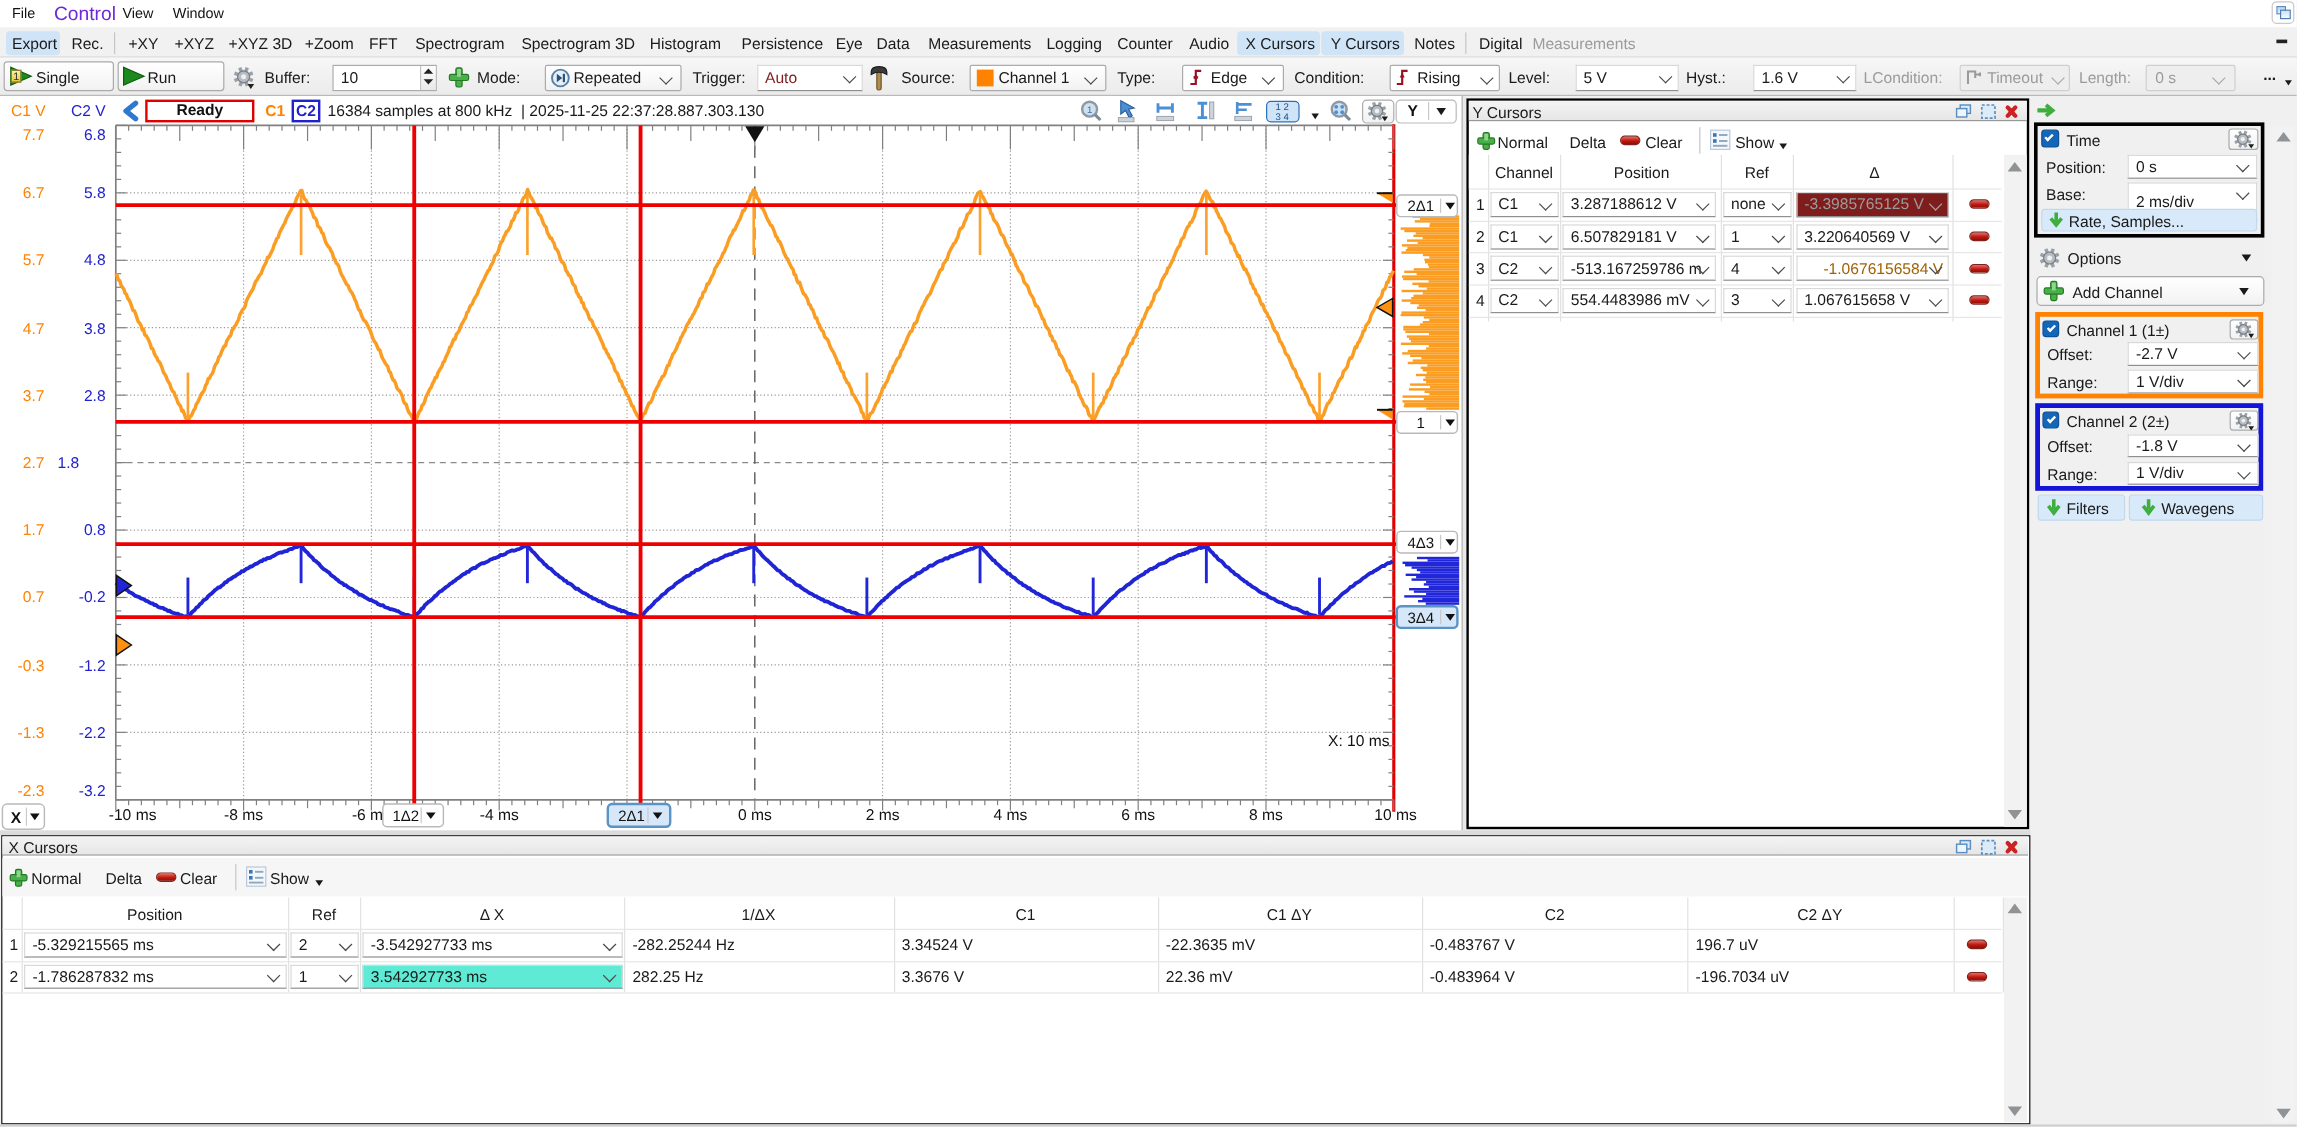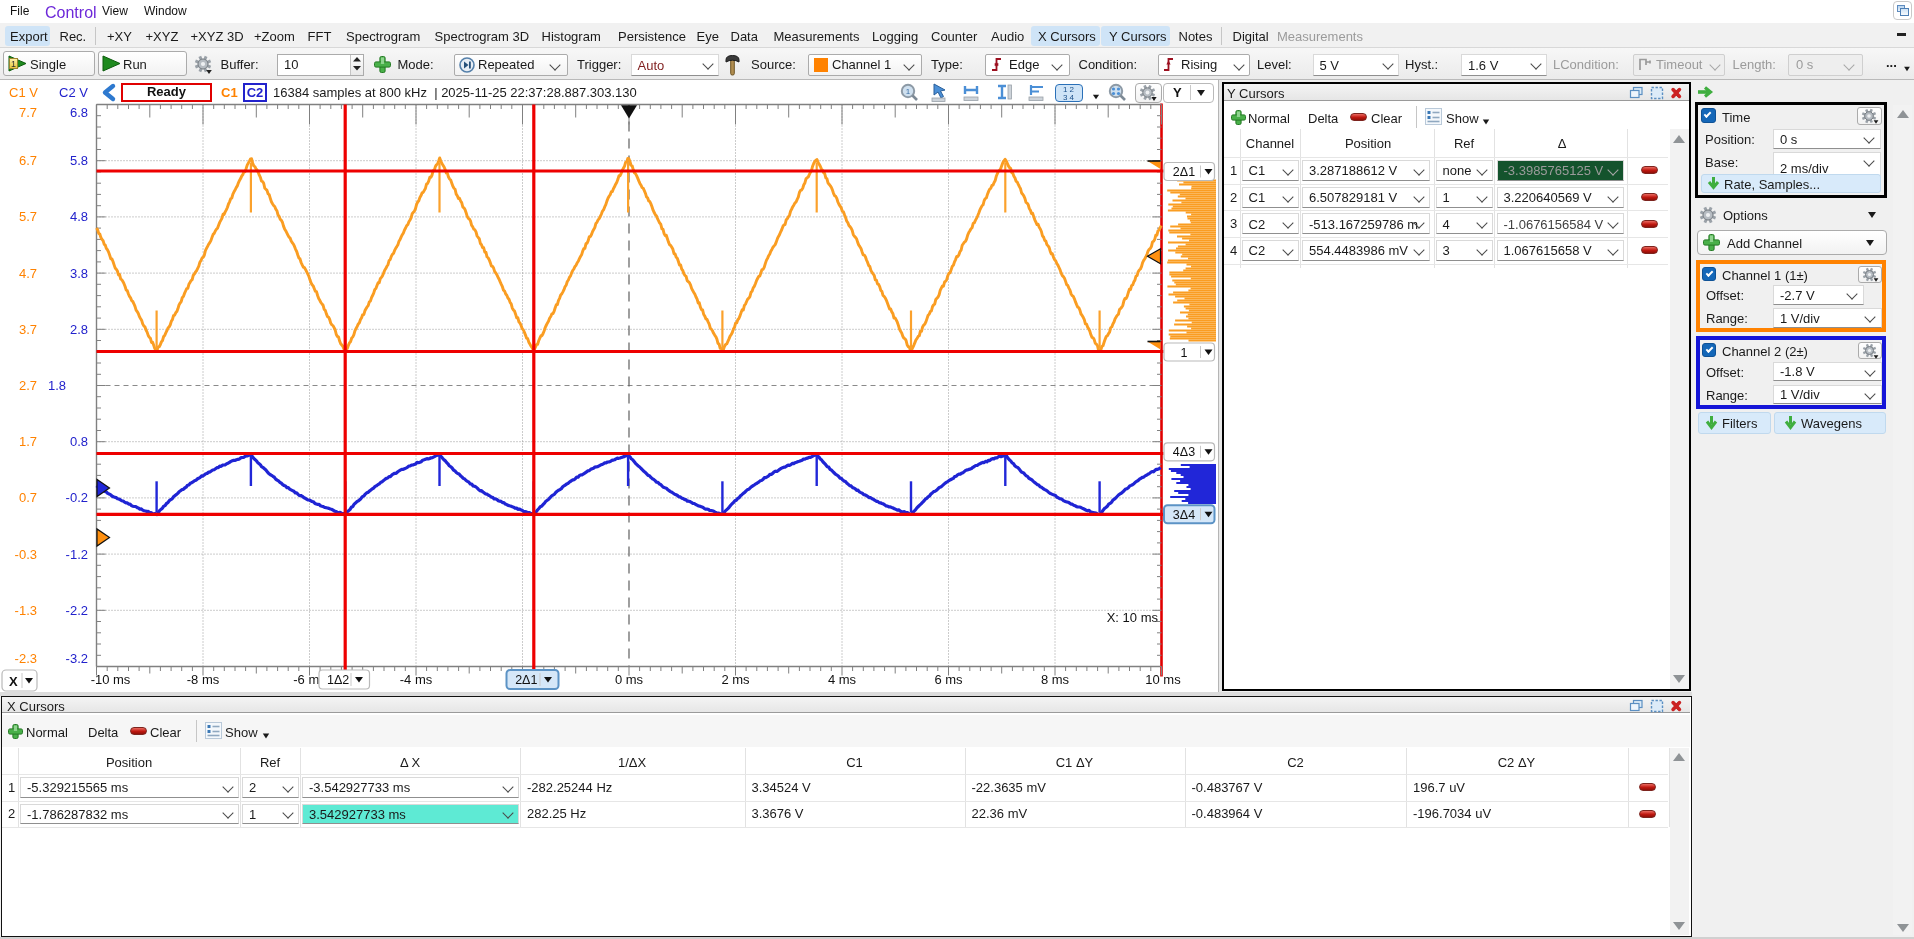--- a/index.html
+++ b/index.html
@@ -802,21 +802,21 @@
     <div class="chev " style="right:6px;top:5.0px"></div>
   </div>
 <div class="combo " style="left:1302px;top:159.8px;width:127.5px;height:21px;background:#fff">
     <div class="v" style="left:6px;color:#1a1a1a">3.287188612 V</div>
     <div class="chev " style="right:6px;top:5.0px"></div>
   </div>
 <div class="combo " style="left:1435.5px;top:159.8px;width:57px;height:21px;background:#fff">
     <div class="v" style="left:6px;color:#1a1a1a">none</div>
     <div class="chev " style="right:6px;top:5.0px"></div>
   </div>
-<div class="combo " style="left:1496.5px;top:159.8px;width:127.5px;height:21px;background:#14532d">
+<div class="combo " style="left:1496.5px;top:159.8px;width:127.5px;height:21px;background:#7f1d1d">
     <div class="v" style="left:6px;color:#9b9b9b">-3.3985765125 V</div>
     <div class="chev chevg" style="right:6px;top:5.0px"></div>
   </div>
 <div class="pill" style="left:1641px;top:166.3px"></div>
 <div class="ab t13" style="left:1230px;top:189.5px">2</div>
 <div class="combo " style="left:1241.5px;top:186.5px;width:57px;height:21px;background:#fff">
     <div class="v" style="left:6px;color:#1a1a1a">C1</div>
     <div class="chev " style="right:6px;top:5.0px"></div>
   </div>
 <div class="combo " style="left:1302px;top:186.5px;width:127.5px;height:21px;background:#fff">
@@ -839,21 +839,21 @@
   </div>
 <div class="combo " style="left:1302px;top:213.2px;width:127.5px;height:21px;background:#fff">
     <div class="v" style="left:6px;color:#1a1a1a">-513.167259786 m</div>
     <div class="chev " style="right:6px;top:5.0px"></div>
   </div>
 <div class="combo " style="left:1435.5px;top:213.2px;width:57px;height:21px;background:#fff">
     <div class="v" style="left:6px;color:#1a1a1a">4</div>
     <div class="chev " style="right:6px;top:5.0px"></div>
   </div>
 <div class="combo " style="left:1496.5px;top:213.2px;width:127.5px;height:21px;background:#fff">
-    <div class="v" style="left:6px;color:#404040">-1.0676156584 V</div>
+    <div class="v" style="left:22px;color:#a16207">-1.0676156584 V</div>
     <div class="chev " style="right:6px;top:5.0px"></div>
   </div>
 <div class="pill" style="left:1641px;top:219.7px"></div>
 <div class="ab t13" style="left:1230px;top:242.9px">4</div>
 <div class="combo " style="left:1241.5px;top:239.89999999999998px;width:57px;height:21px;background:#fff">
     <div class="v" style="left:6px;color:#1a1a1a">C2</div>
     <div class="chev " style="right:6px;top:5.0px"></div>
   </div>
 <div class="combo " style="left:1302px;top:239.89999999999998px;width:127.5px;height:21px;background:#fff">
     <div class="v" style="left:6px;color:#1a1a1a">554.4483986 mV</div>
@@ -956,21 +956,21 @@
     <line x1="6.2" y1="9.5" x2="2.3" y2="11.1" stroke="#9aa1a8" stroke-width="2.3"></line>
     <line x1="6.2" y1="7.6" x2="2.3" y2="6.0" stroke="#9aa1a8" stroke-width="2.3"></line>
     <line x1="7.5" y1="6.2" x2="5.9" y2="2.3" stroke="#9aa1a8" stroke-width="2.3"></line>
     <line x1="9.4" y1="6.2" x2="11.0" y2="2.3" stroke="#9aa1a8" stroke-width="2.3"></line>
     <line x1="10.8" y1="7.5" x2="14.7" y2="5.9" stroke="#9aa1a8" stroke-width="2.3"></line>
     <circle cx="8.5" cy="8.5" r="4.0" fill="#b6bcc2" stroke="#787e84" stroke-width="1"></circle>
     <circle cx="8.5" cy="8.5" r="1.6" fill="#eef0f2"></circle>
   </svg>
 <div class="tri" style="left:1872px;top:277.0px;transform:scale(.6)"></div>
 <div class="ab t13" style="left:1706px;top:288.0px">Offset:</div>
-<div class="combo " style="left:1773px;top:285.0px;width:91px;height:19.5px;background:#fff">
+<div class="combo " style="left:1773px;top:285.0px;width:109px;height:19.5px;background:#fff">
     <div class="v" style="left:6px;color:#1a1a1a">-2.7 V</div>
     <div class="chev " style="right:7px;top:4.25px"></div>
   </div>
 <div class="ab t13" style="left:1706px;top:311.0px">Range:</div>
 <div class="combo " style="left:1773px;top:308.0px;width:109px;height:19.5px;background:#fff">
     <div class="v" style="left:6px;color:#1a1a1a">1 V/div</div>
     <div class="chev " style="right:7px;top:4.25px"></div>
   </div>
 <div class="ab" style="left:1696px;top:336px;width:190px;height:72.5px;border:4px solid #1515d8;background:#f0f0f0"></div>
 <div class="cb" style="left:1702px;top:343px;width:14px;height:14px">

